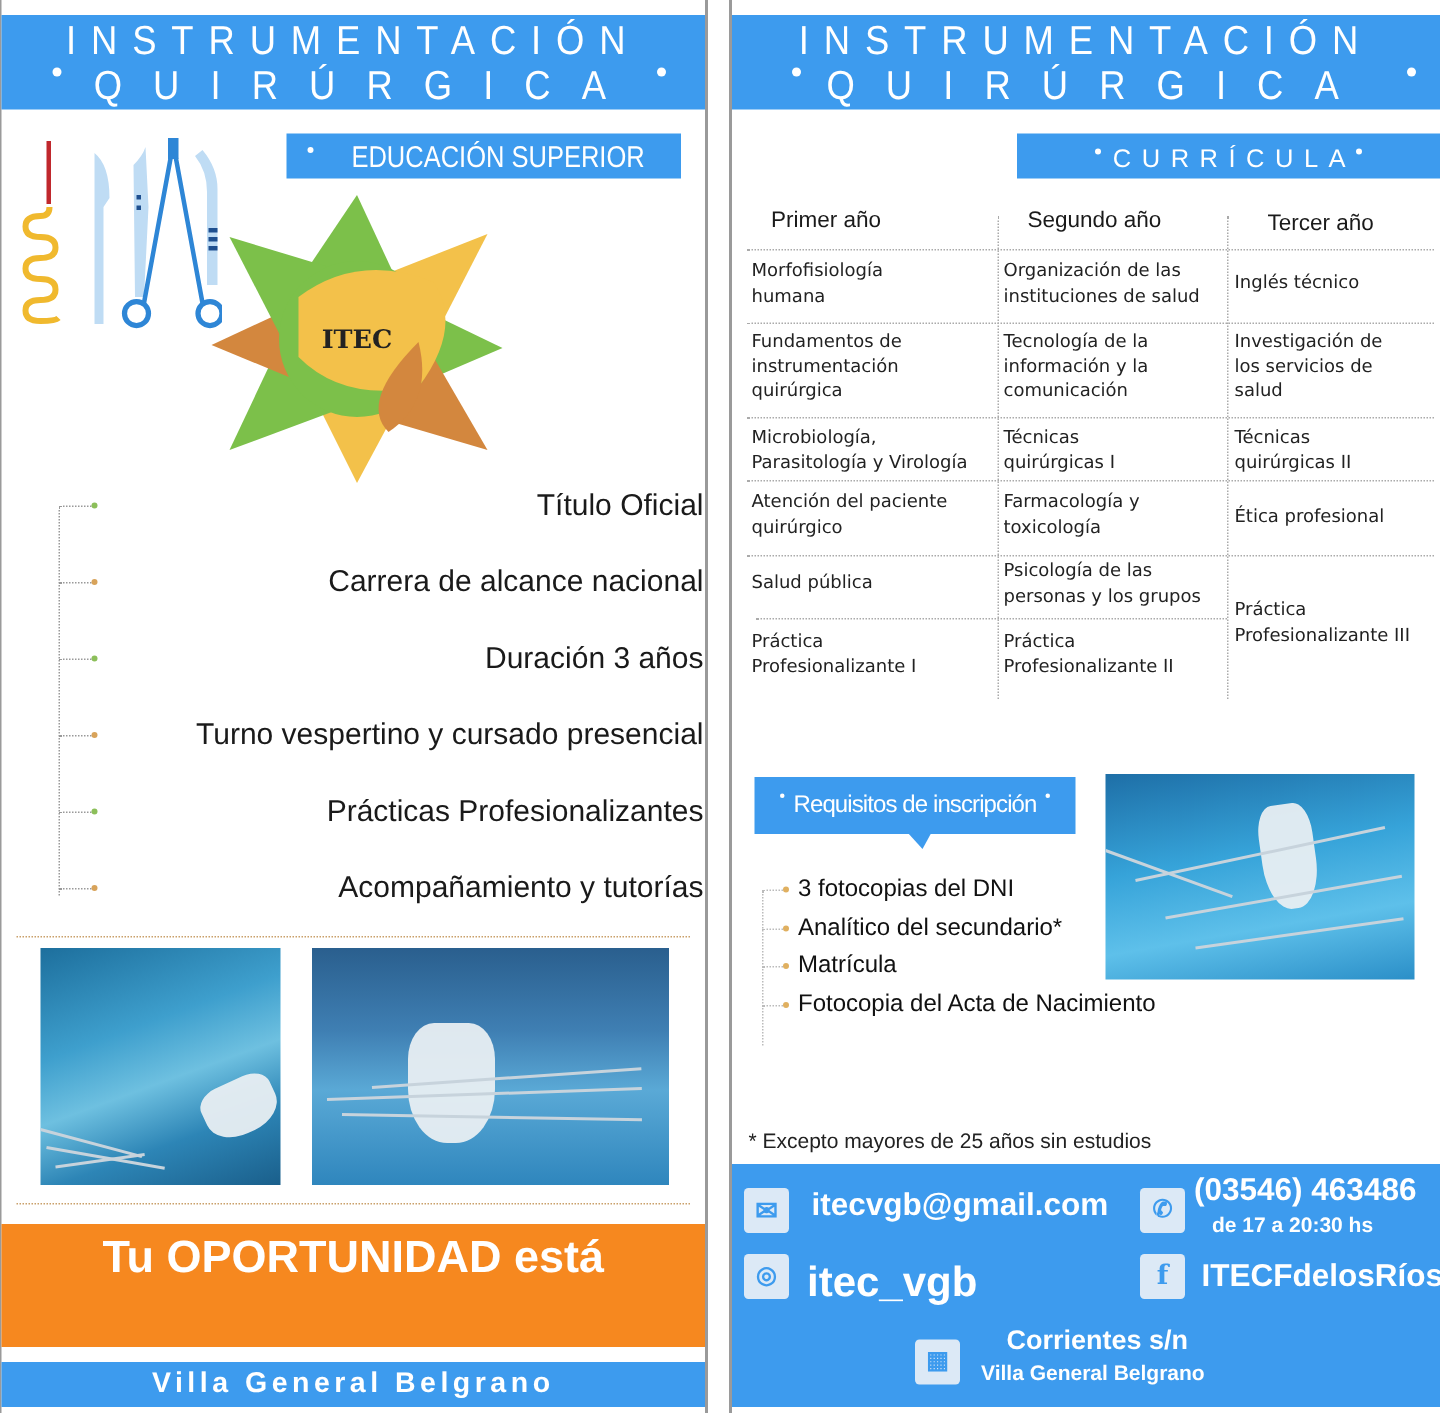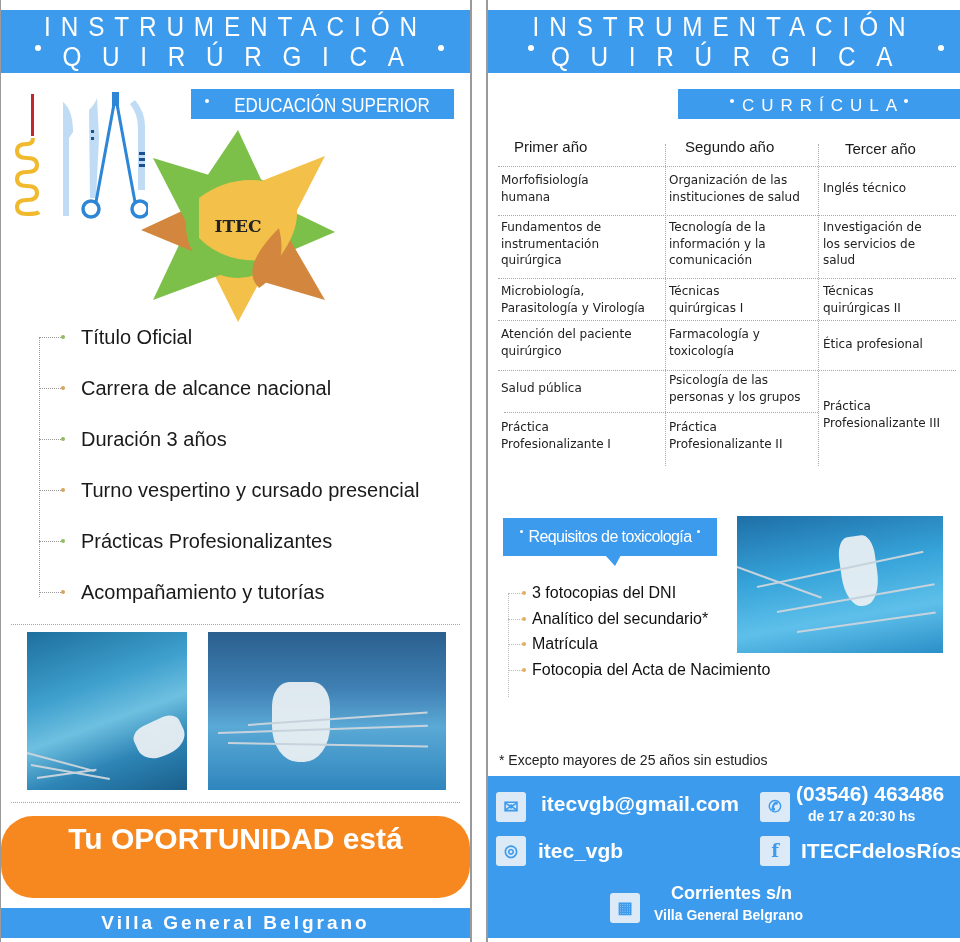--- a/index.html
+++ b/index.html
@@ -26,42 +26,42 @@
   #edu-banner span.t { display: inline-block; transform: scaleX(0.85); }
   #cur-banner { top: 89px; left: 190px; right: 0; font-size: 17px; letter-spacing: 7px; line-height: 34px; }
   .sub-banner .sdot { display: inline-block; width: 4px; height: 4px; border-radius: 50%; background: #fff; vertical-align: middle; margin: 0 8px; position: relative; top: -6px; }
 
   
   #tools-illustration { position: absolute; left: 12px; top: 90px; width: 135px; height: 130px; }
   #itec-logo { position: absolute; left: 138px; top: 128px; width: 198px; height: 196px; }
 
   
   #features { position: absolute; left: 38px; top: 322px; width: 430px; }
-  .feature { position: relative; height: 51px; padding-left: 42px; font-size: 20px; line-height: 30px; color: #1a1a1a; }
+  .feature { position: relative; height: 51px; padding-left: 42px; font-size: 20px; line-height: 30px; color: #1a1a1a; text-align: right; }
   .feature::before { content: ""; position: absolute; left: 0; top: 15px; width: 22px; border-top: 1px dotted #999; }
   .feature::after { content: ""; position: absolute; left: 22px; top: 13px; width: 4px; height: 4px; border-radius: 50%; background: #d8a35a; }
   .feature:nth-child(even)::after { background: #8cbf5a; }
   #features .vline { position: absolute; left: 0; top: 15px; height: 260px; border-left: 1px dotted #999; }
 
   .dotline { position: absolute; left: 10px; right: 10px; border-top: 1px dotted #c9a06a; }
 
   
   .photo { position: absolute; overflow: hidden; }
   #photo-1 { left: 26px; top: 632px; width: 160px; height: 158px;
     background: linear-gradient(160deg, #1d6f9d 0%, #3e9fcd 35%, #6ec0e0 55%, #2d85b6 75%, #1a5f8b 100%); }
   #photo-2 { left: 207px; top: 632px; width: 238px; height: 158px;
     background: linear-gradient(180deg, #2a5f8e 0%, #3f7fb3 35%, #5aa9d6 60%, #2f86bd 100%); }
   #photo-3 { left: 737px; top: 516px; width: 206px; height: 137px;
     background: linear-gradient(170deg, #1e6fa7 0%, #36a3d9 40%, #5ec0ea 70%, #2b8fc8 100%); }
   .glove { position: absolute; background: #e8eef2; border-radius: 30% 30% 45% 45%; opacity: .95; }
   .tool-line { position: absolute; height: 2px; background: #c7d3dc; transform-origin: left center; }
 
   
   #cta-banner { position: absolute; left: 0; right: 0; top: 816px; height: 82px; background: #f6881f; color: #fff;
-    text-align: center; font-weight: bold; font-size: 30px; line-height: 35px; padding-top: 5px; border-radius: 32px; }
+    text-align: center; font-weight: bold; font-size: 30px; line-height: 35px; padding-top: 5px; }
   #footer-banner { position: absolute; left: 0; right: 0; top: 908px; height: 30px; background: #3d9bee; color: #fff;
     text-align: center; font-weight: bold; font-size: 19px; letter-spacing: 3px; line-height: 30px; }
 
   
   #curriculum { position: absolute; left: 10px; top: 130px; width: 458px; }
   .col-head { position: absolute; top: 8px; font-size: 15px; color: #1a1a1a; }
   .cell { position: absolute; font-family: "DejaVu Sans", sans-serif; font-size: 12px; line-height: 16.5px; color: #222; }
   .hsep { position: absolute; border-top: 1px dotted #aaa; }
   .vsep { position: absolute; border-left: 1px dotted #aaa; }
 
@@ -224,21 +224,21 @@
 salud</div>
     <div class="cell" style="left:325px;top:153px;white-space:pre">Técnicas
 quirúrgicas II</div>
     <div class="cell" style="left:325px;top:206px;white-space:pre">Ética profesional</div>
     <div class="cell" style="left:325px;top:268px;white-space:pre">Práctica
 Profesionalizante III</div>
   </div>
 </div>
 
 <div id="req-bubble">
-  <span class="sdot"></span><span>Requisitos de toxicología</span><span class="sdot"></span>
+  <span class="sdot"></span><span>Requisitos de inscripción</span><span class="sdot"></span>
 </div>
 <div id="requirements">
   <div class="vline"></div>
   <div class="req">3 fotocopias del DNI</div>
   <div class="req">Analítico del secundario*</div>
   <div class="req">Matrícula</div>
   <div class="req">Fotocopia del Acta de Nacimiento</div>
 </div>
 
 <div class="photo" id="photo-3">
@@ -253,21 +253,21 @@
 
 <div id="contact">
   <div class="c-icon" style="left:8px;top:16px">✉</div>
   <div class="c-text" style="left:53px;top:16px;font-size:21px">itecvgb@gmail.com</div>
 
   <div class="c-icon" style="left:272px;top:16px;font-size:16px">✆</div>
   <div class="c-text" style="left:308px;top:6px;font-size:21px">(03546) 463486</div>
   <div class="c-text" style="left:320px;top:32px;font-size:14px">de 17 a 20:30 hs</div>
 
   <div class="c-icon" style="left:8px;top:60px;font-size:16px">◎</div>
-  <div class="c-text" style="left:50px;top:63px;font-size:21px">itec_vgb</div>
+  <div class="c-text" style="left:50px;top:63px;font-size:28px">itec_vgb</div>
 
   <div class="c-icon" style="left:272px;top:60px;font-family:'DejaVu Serif',serif">f</div>
   <div class="c-text" style="left:313px;top:63px;font-size:21px">ITECFdelosRíos</div>
 
   <div class="c-icon" style="left:122px;top:117px;font-size:16px">▦</div>
   <div class="c-text" style="left:183px;top:107px;font-size:18px">Corrientes s/n</div>
   <div class="c-text" style="left:166px;top:131px;font-size:14px">Villa General Belgrano</div>
 </div>
 
 </body></html>

